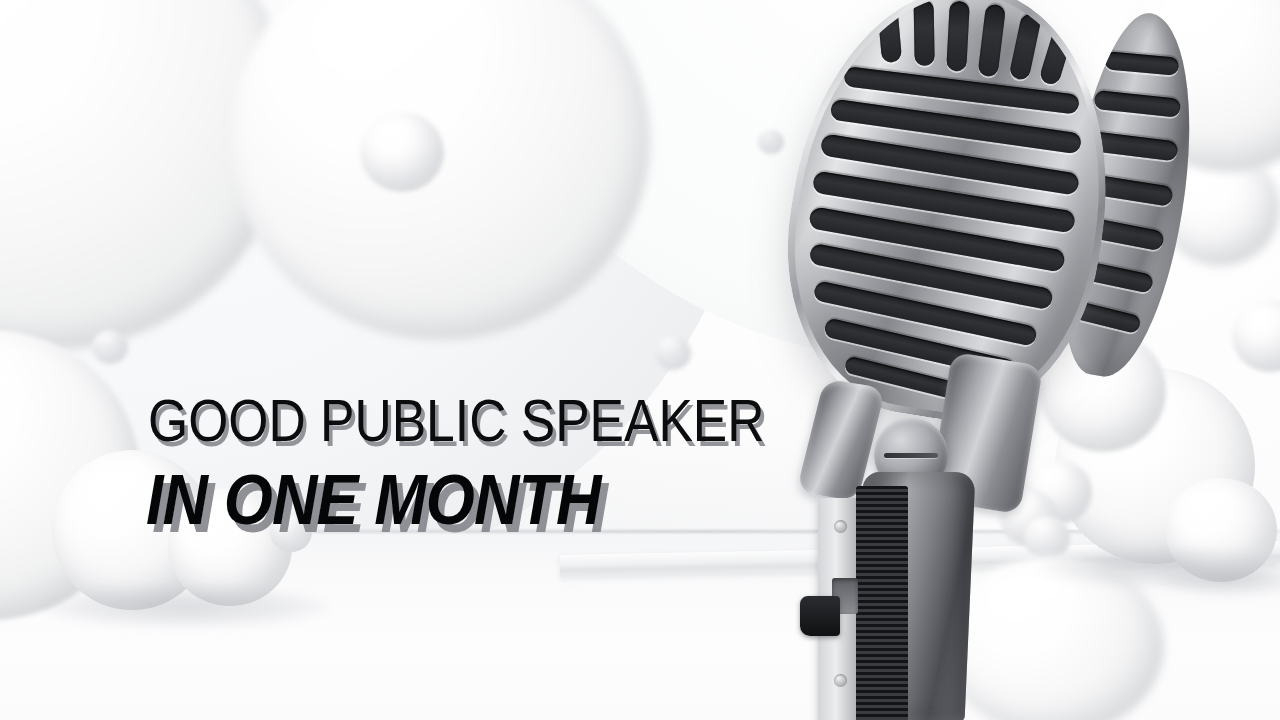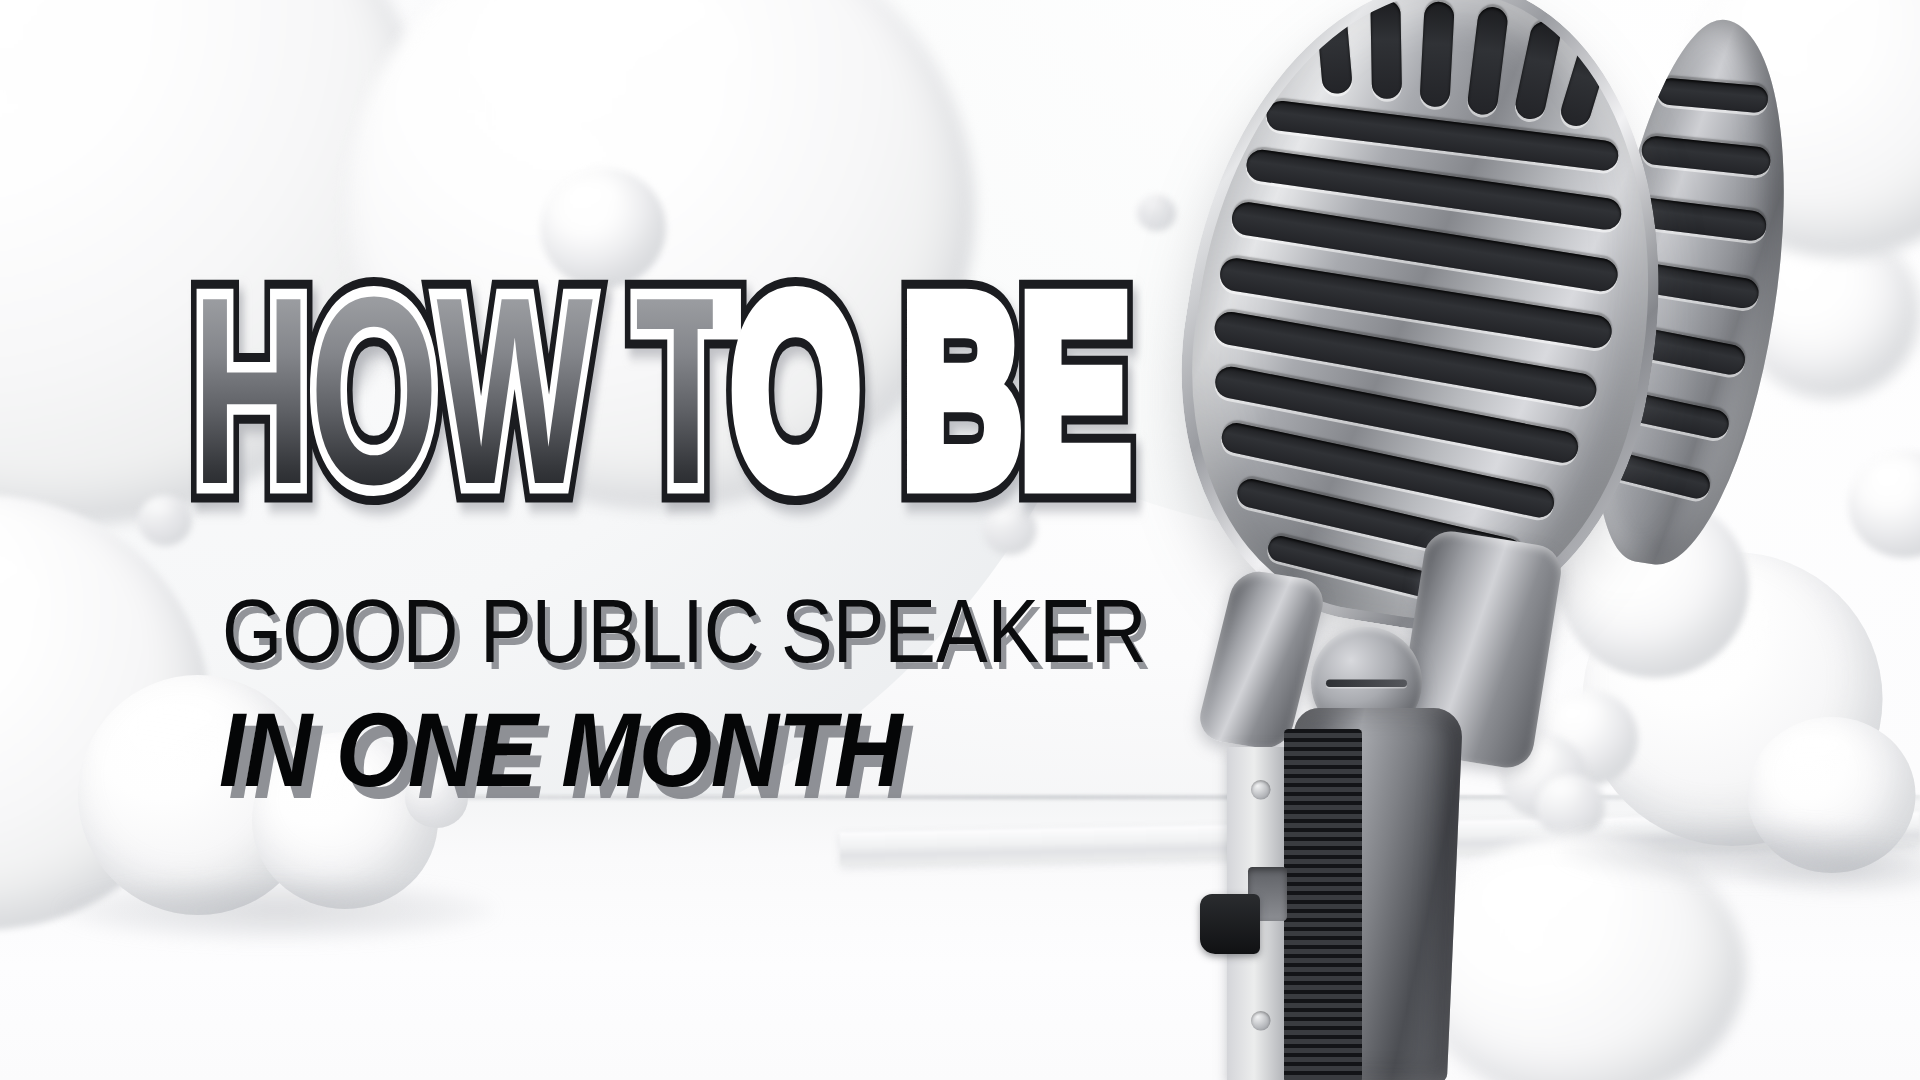--- a/index.html
+++ b/index.html
@@ -334,24 +334,19 @@
     <div class="mic-rail"></div>
     <div class="mic-rail-teeth"></div>
     <div class="mic-slotwin"></div>
     <div class="mic-lever"></div>
     <div class="mic-screw" style="left:94px; top:534px;"></div>
     <div class="mic-screw" style="left:94px; top:688px;"></div>
   </div>
 
   <div id="title-block">
 
-    <div class="headline-wrap">
-      <div class="headline hl-black">HOW TO BE</div>
-      <div class="headline hl-white">HOW TO BE</div>
-      <div class="headline hl-fill">HOW TO BE</div>
-    </div>
 
     <div class="subline">GOOD PUBLIC SPEAKER</div>
 
     <div class="thirdline">IN ONE MONTH</div>
   </div>
 
 </div>
 
 </body></html>

